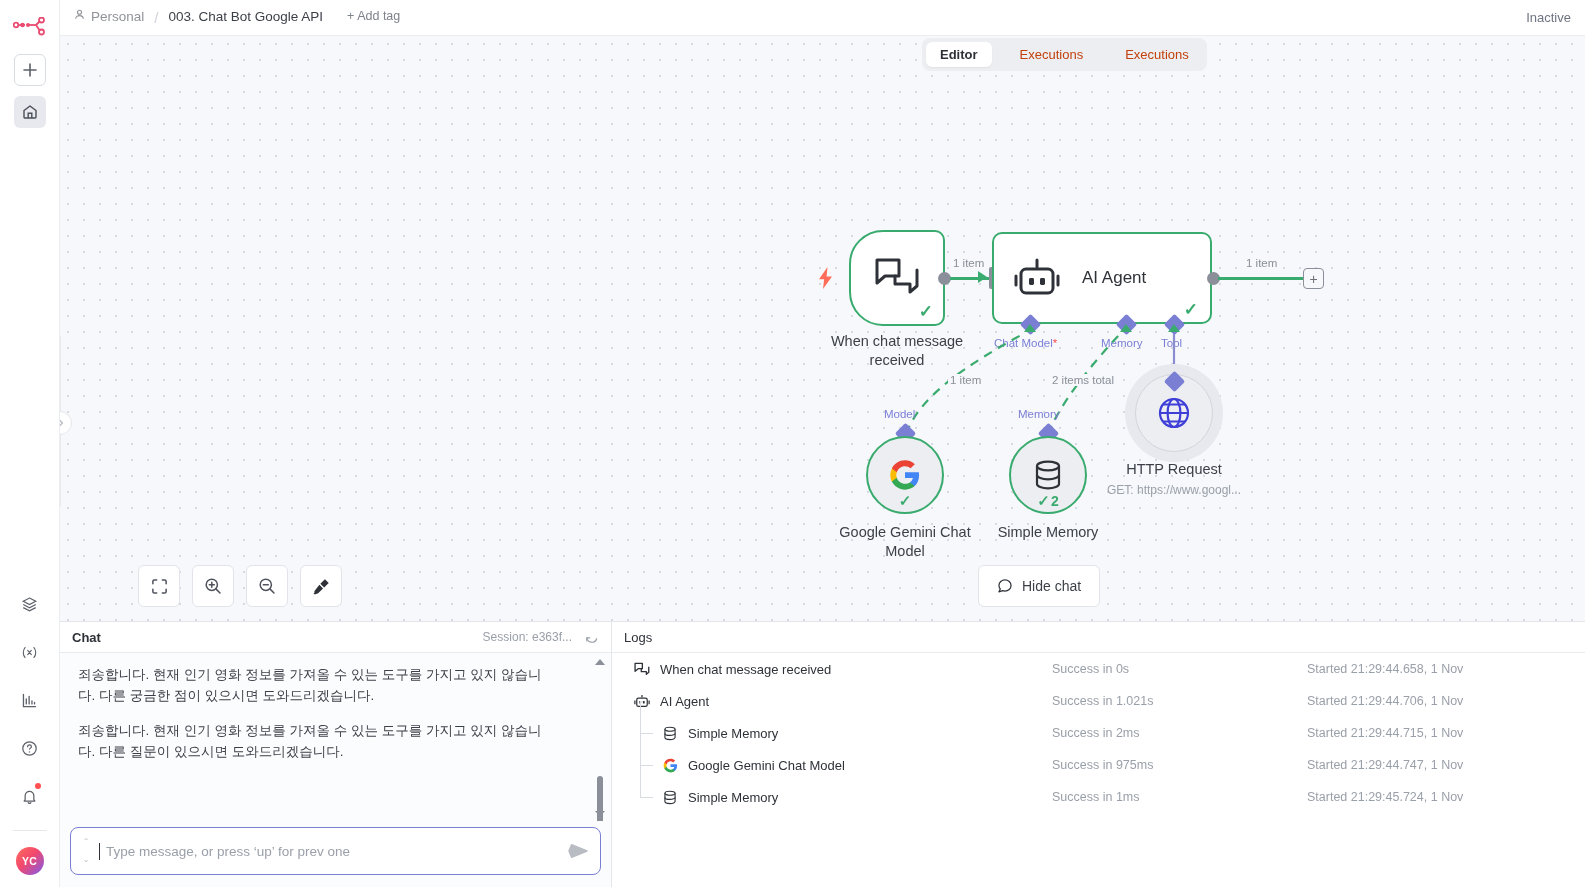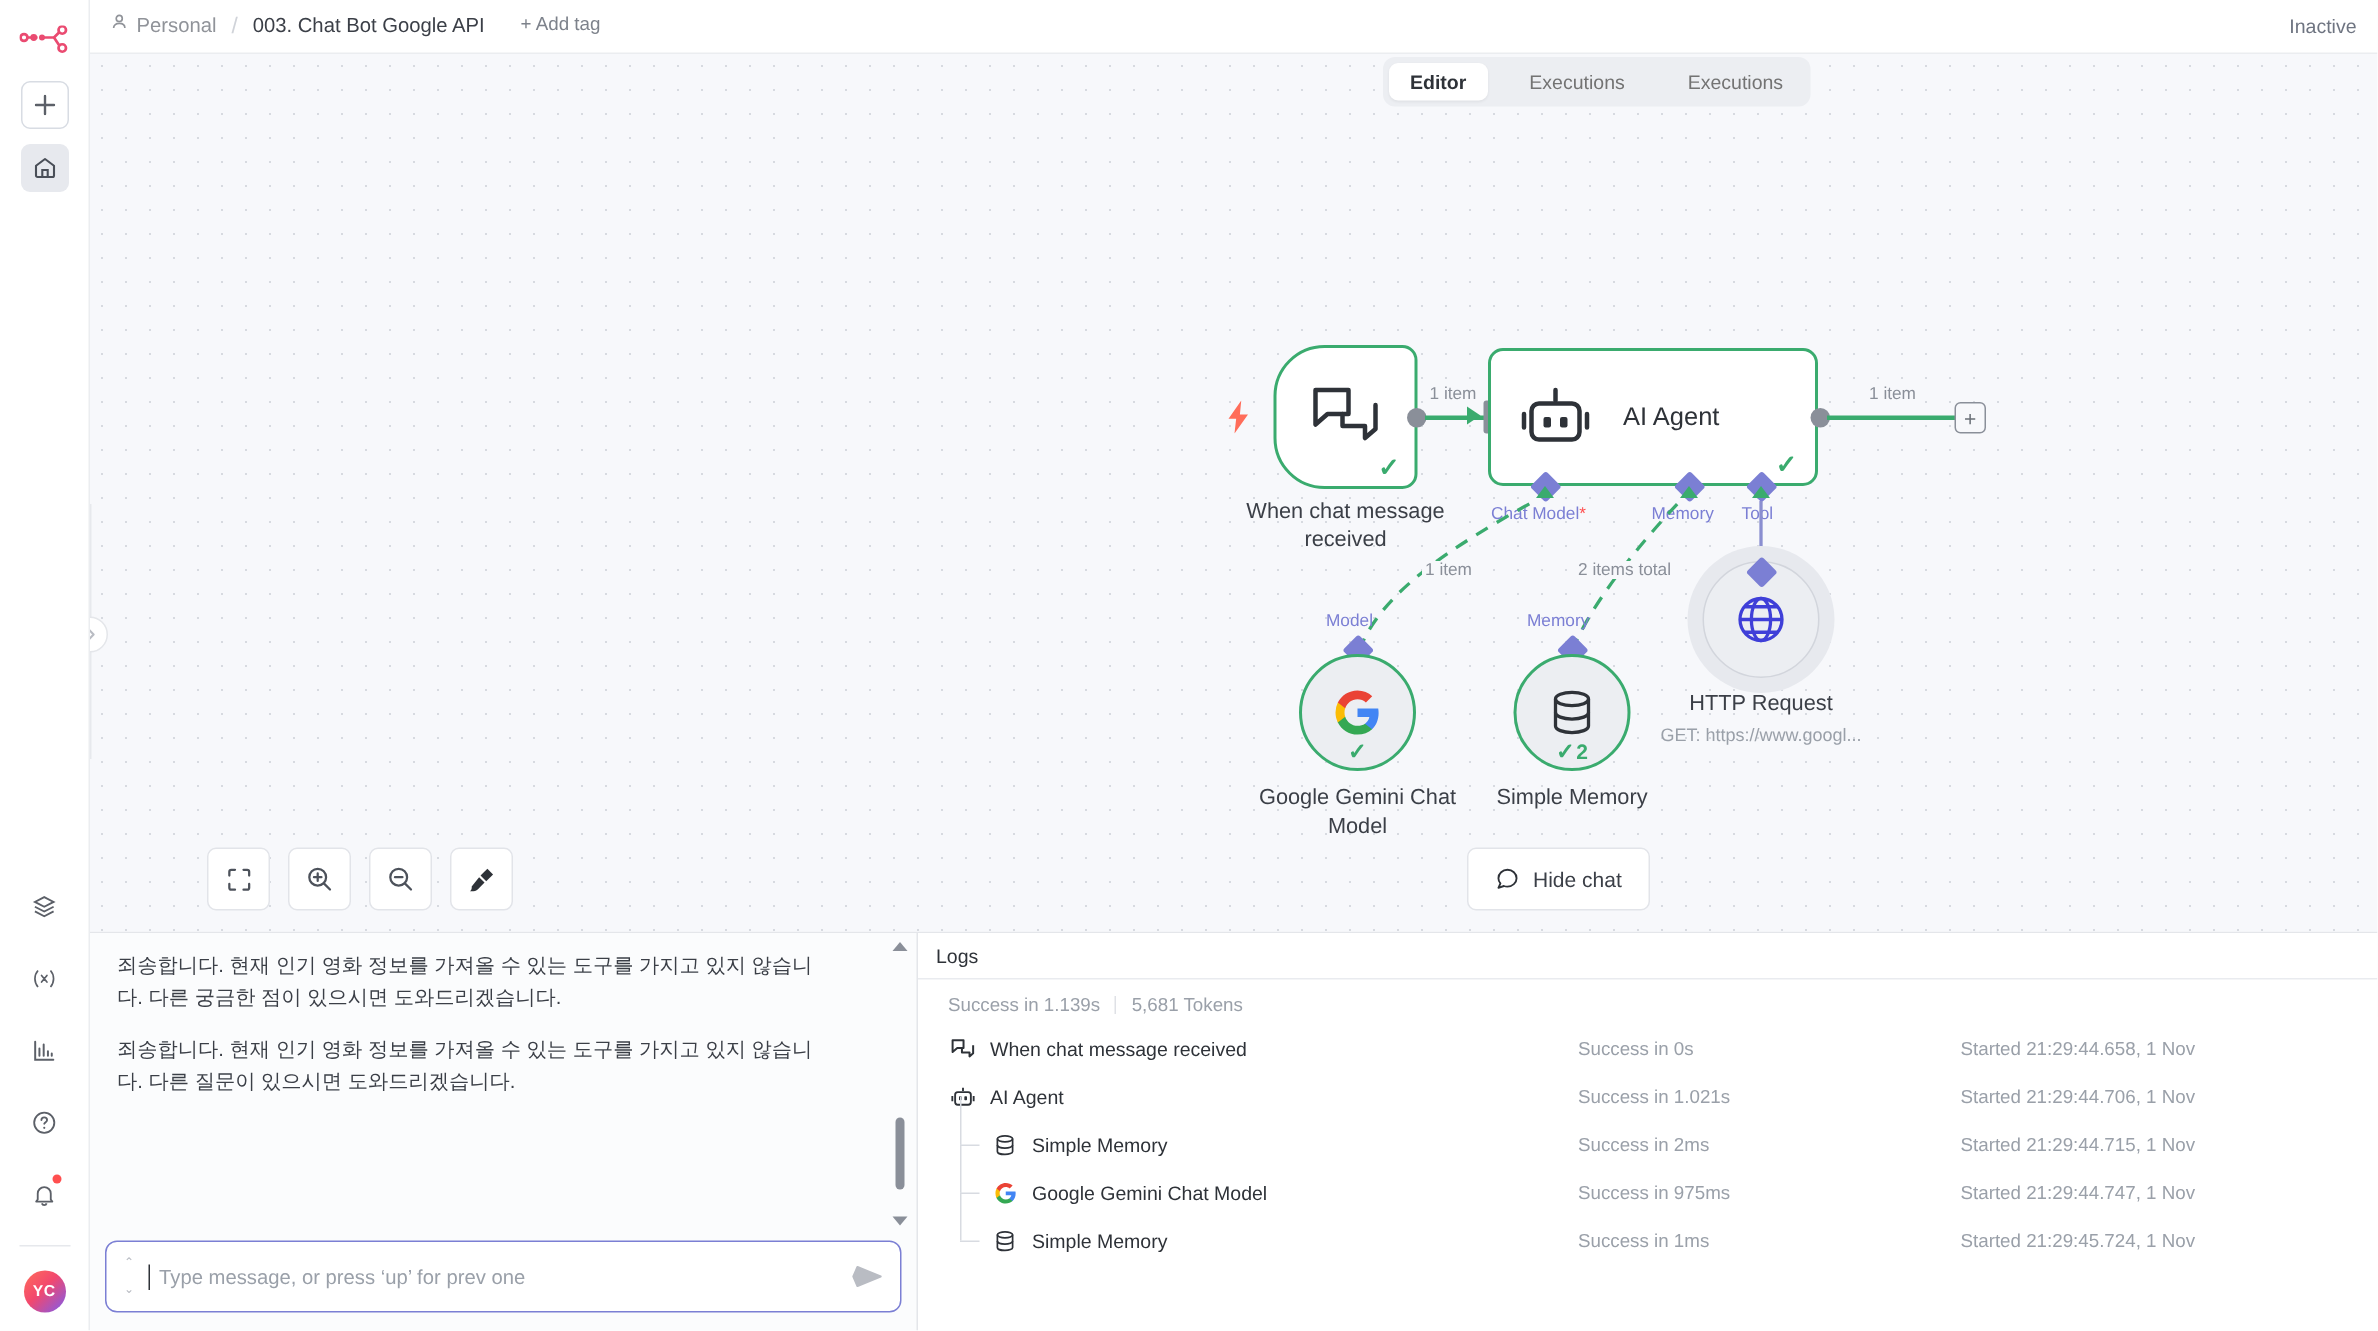--- a/index.html
+++ b/index.html
@@ -62,21 +62,21 @@
   .inactive-label { color: #6e7481; font-size: 13px; white-space: nowrap; }
 
   
   .tabs {
     position: absolute; left: 862px; top: 38px; z-index: 25;
     background: #eceef2; border-radius: 8px; padding: 4px;
     display: flex; gap: 14px;
   }
   .tab {
     padding: 5px 14px; border-radius: 6px; font-size: 13px;
-    color: #737373; cursor: pointer; white-space: nowrap;
+    color: #c2410c; cursor: pointer; white-space: nowrap;
   }
   .tab.active { background: #fff; color: #2e3238; font-weight: 600; box-shadow: 0 1px 2px rgba(0,0,0,.06); }
 
   
   .canvas {
     position: relative; flex: 1 1 auto; min-height: 0;
     background-color: #f7f8fb;
     background-image: radial-gradient(#d7dae0 1px, transparent 1px);
     background-size: 16px 16px;
     overflow: hidden;
@@ -495,20 +495,30 @@
             <path d="M15.8 8.4c0 3.5-3.1 6.3-6.9 6.3-.9 0-1.8-.15-2.6-.45L2.2 15.6l1.5-3.3a5.9 5.9 0 0 1-1.5-3.9C2.2 4.9 5.3 2.1 9 2.1s6.8 2.8 6.8 6.3z"></path>
           </svg>
         </span>
         <span>Hide chat</span>
       </div>
     </div>
 
     <div class="bottom">
 
       <div class="chat-panel">
+        <div class="panel-head">
+          <span class="panel-title">Chat</span>
+          <span class="session">Session: e363f...</span>
+          <span class="refresh-ic">
+            <svg width="15" height="15" viewBox="0 0 16 16" fill="none" stroke="#9aa0a9" stroke-width="1.3" stroke-linecap="round" stroke-linejoin="round">
+              <path d="M13.5 9.3A5.4 5.4 0 0 1 3 8.3"></path>
+                <path d="M3 11.5V8.3h3.2"></path>
+            </svg>
+          </span>
+        </div>
 
         <div class="chat-body">
           <div class="chat-row">
             <div class="msg bot">죄송합니다. 현재 인기 영화 정보를 가져올 수 있는 도구를 가지고 있지 않습니다. 다른 궁금한 점이 있으시면 도와드리겠습니다.</div>
           </div>
           <div class="chat-row">
             <div class="msg bot">죄송합니다. 현재 인기 영화 정보를 가져올 수 있는 도구를 가지고 있지 않습니다. 다른 질문이 있으시면 도와드리겠습니다.</div>
           </div>
 
           <div class="chat-scroll">
@@ -535,25 +545,20 @@
             </span>
           </div>
         </div>
       </div>
 
       <div class="logs-panel">
         <div class="panel-head">
           <span class="panel-title" style="font-weight:400;">Logs</span>
         </div>
 
-        <div class="logs-summary">
-          <span>Success in 1.139s</span>
-          <span class="divider"></span>
-          <span>5,681 Tokens</span>
-        </div>
 
         <div class="log-rows">
 
           <div class="log-row">
             <span class="ic">
               <svg width="16" height="15" viewBox="0 0 18 16" fill="none" stroke="#2e3238" stroke-width="1.5" stroke-linejoin="round">
                 <path d="M1.2 1.2h8.2v5.9H4.7l-3.5 3z"></path>
                   <path d="M16.6 5v6l-2.7 2.4v-3H8.2V7.1"></path>
               </svg>
             </span>

